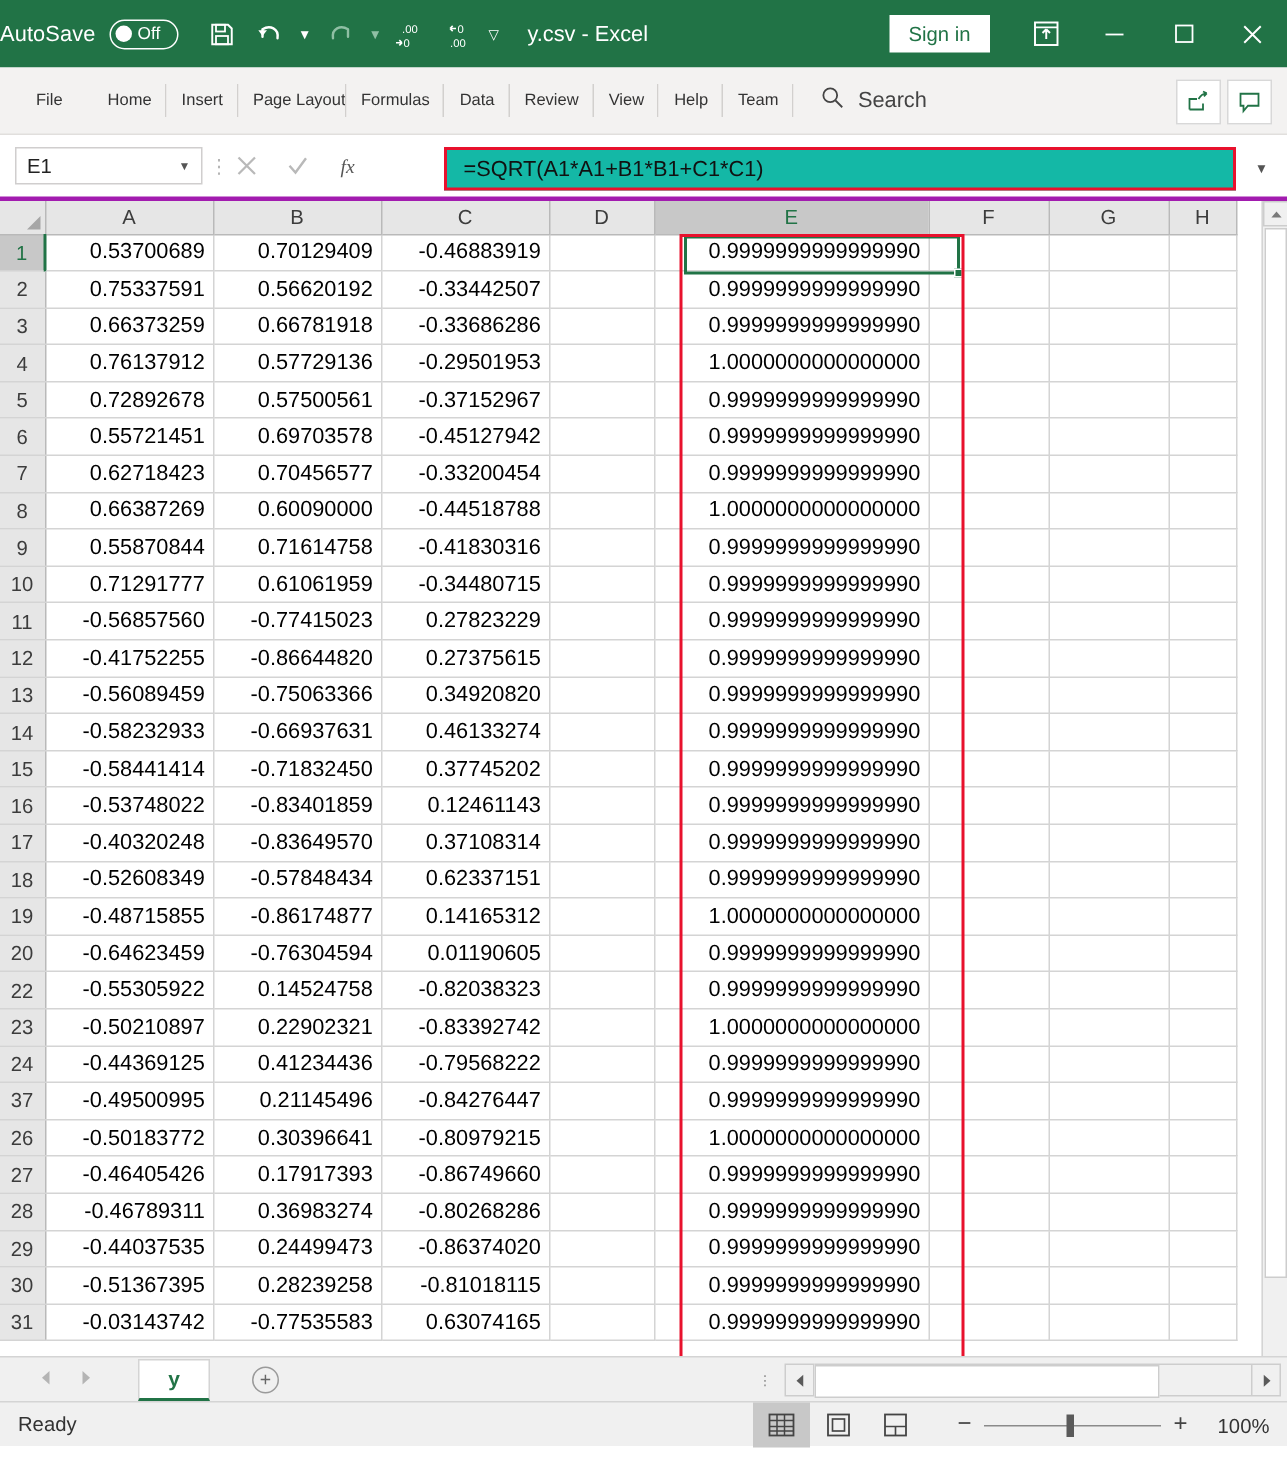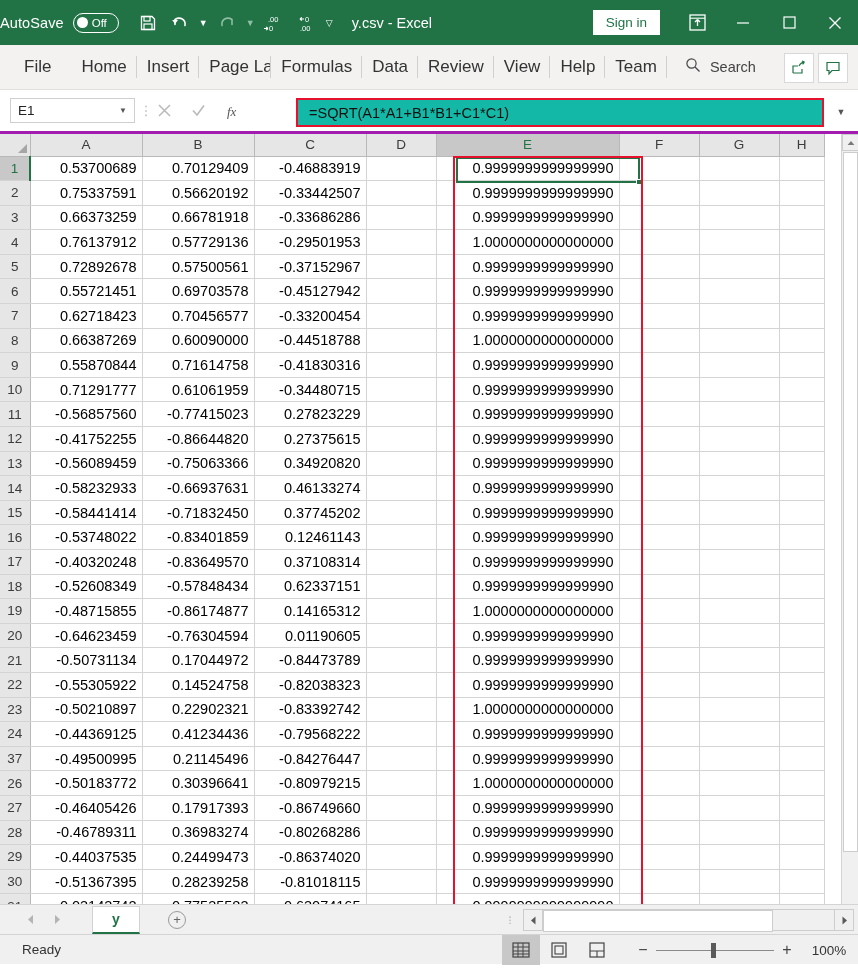--- a/index.html
+++ b/index.html
@@ -44,21 +44,21 @@
   }
   .tb-icon {
     width:46px; height:45px; display:flex; align-items:center; justify-content:center;
   }
   
   .ribbon {
     height:45px; background:#f3f2f1; display:flex; align-items:center;
     position:relative; border-bottom:1px solid #e1dfdd;
   }
   .rtab {
-    font-size:17px; color:#333; padding:0 10px; height:28px; line-height:28px;
+    font-size:11px; color:#333; padding:0 10px; height:28px; line-height:28px;
     position:relative; white-space:nowrap; overflow:hidden;
   }
   .rtab.file { margin-left:14px; margin-right:10px; }
   .rtab.sep:after {
     content:""; position:absolute; right:0; top:3px; bottom:3px; width:1px; background:#d2d0ce;
   }
   .rtab.pagelayout { max-width:72px; }
   .search-wrap {
     display:flex; align-items:center; gap:9px; margin-left:18px; color:#444;
   }
@@ -174,21 +174,21 @@
     width:20px; height:22px; background:#f0f0f0; border:1px solid #cdcdcd;
     display:flex; align-items:center; justify-content:center;
   }
   .hs-track { width:291px; height:22px; background:#f0f0f0; border-top:1px solid #cdcdcd; border-bottom:1px solid #cdcdcd; position:relative;}
   .hs-thumb { position:absolute; left:0; top:0; width:230px; height:22px; background:#fff; border:1px solid #cdcdcd; }
   
   .statusbar {
     height:30px; background:#f0f0f0; display:flex; align-items:center;
     position:relative; border-top:1px solid #d4d4d4;
   }
-  .status-text { margin-left:22px; font-size:13.5px; color:#333; }
+  .status-text { margin-left:12px; font-size:13.5px; color:#333; }
   .sb-right { position:absolute; right:0; top:0; height:30px; display:flex; align-items:center; }
   .viewbtn { width:38px; height:30px; display:flex; align-items:center; justify-content:center; }
   .viewbtn.active { background:#c8c8c8; }
   .zoom-wrap { display:flex; align-items:center; gap:0; margin-left:14px; }
   .zminus, .zplus { width:26px; text-align:center; font-size:16px; color:#444; line-height:1; }
   .ztrack { width:118px; height:1px; background:#8a8a8a; position:relative; }
   .zthumb { position:absolute; left:55px; top:-7px; width:5px; height:15px; background:#5a5a5a; }
   .zlevel { width:58px; text-align:center; font-size:13.5px; color:#333; }
 </style>
 </head>
@@ -565,31 +565,20 @@
           <td class="cell cw-a">-0.64623459</td>
           <td class="cell cw-b">-0.76304594</td>
           <td class="cell cw-c">0.01190605</td>
           <td class="cell cw-d"></td>
           <td class="cell cw-e">0.9999999999999990</td>
           <td class="cell cw-f"></td>
           <td class="cell cw-g"></td>
           <td class="cell cw-h"></td>
         </tr>
         <tr>
-          <td class="rowh">21</td>
-          <td class="cell cw-a">-0.50731134</td>
-          <td class="cell cw-b">0.17044972</td>
-          <td class="cell cw-c">-0.84473789</td>
-          <td class="cell cw-d"></td>
-          <td class="cell cw-e">0.9999999999999990</td>
-          <td class="cell cw-f"></td>
-          <td class="cell cw-g"></td>
-          <td class="cell cw-h"></td>
-        </tr>
-        <tr>
           <td class="rowh">22</td>
           <td class="cell cw-a">-0.55305922</td>
           <td class="cell cw-b">0.14524758</td>
           <td class="cell cw-c">-0.82038323</td>
           <td class="cell cw-d"></td>
           <td class="cell cw-e">0.9999999999999990</td>
           <td class="cell cw-f"></td>
           <td class="cell cw-g"></td>
           <td class="cell cw-h"></td>
         </tr>

